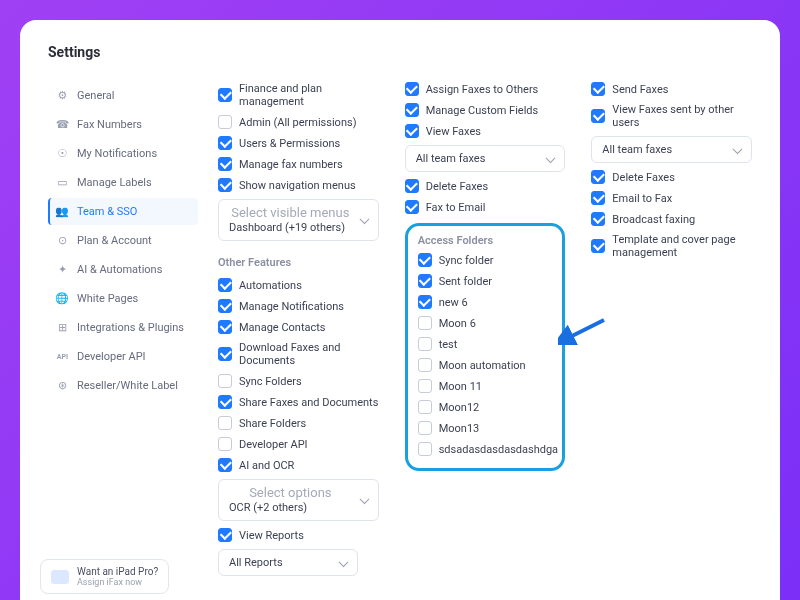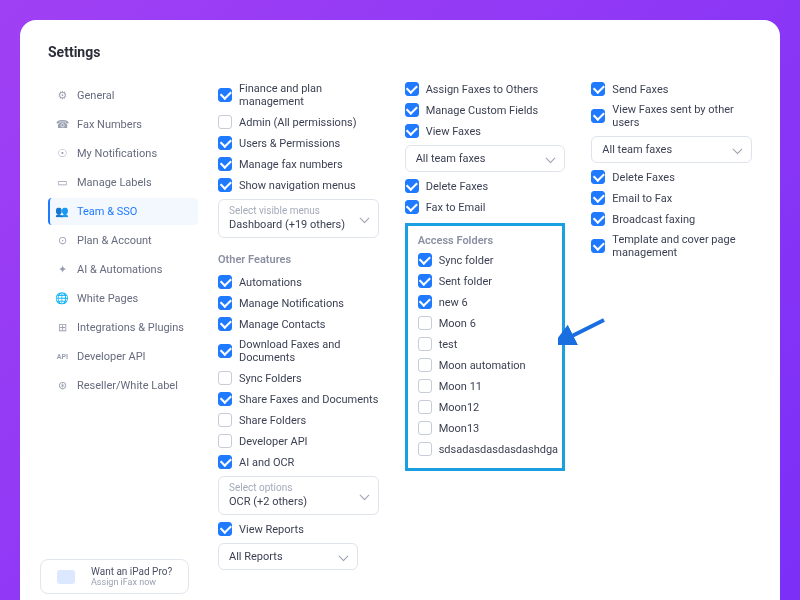--- a/index.html
+++ b/index.html
@@ -75,42 +75,42 @@
 .box.checked { background:#1f7aff; border-color:#1f7aff; }
 .box.checked::after {
   content:""; width:5px; height:8px; border:solid #fff; border-width:0 2px 2px 0;
   transform: rotate(45deg) translate(-0.5px,-1px);
 }
 .section-head { color:#8a90a2; font-weight:600; margin-top:8px; margin-bottom:2px; font-size:11px;}
 .select {
   border:1px solid #dfe3ec; border-radius:6px; padding:6px 26px 6px 10px; font-size:11px;
   position:relative; background:#fff; cursor:pointer; color:#3b3f52;
 }
-.select .label { font-size:10px; color:#a5aab9; display:block; line-height:1; margin-bottom:2px;}
+.select .label { font-size:13px; color:#a5aab9; display:block; line-height:1; margin-bottom:2px;text-align:center;}
 .select::after {
   content:""; position:absolute; right:10px; top:50%; width:6px; height:6px;
   border:solid #9aa0af; border-width:0 1.5px 1.5px 0; transform: translateY(-60%) rotate(45deg);
 }
 .highlight-box {
   border: 3px solid #1aa0e0;
-  border-radius: 0;
+  border-radius: 14px;
   padding: 8px 10px 12px 10px;
   margin-top: 2px;
 }
 .arrow {
   position:absolute;
   left: 538px;
   top: 295px;
   width: 50px; height: 30px;
   pointer-events:none;
 }
 .promo {
   position:absolute; left:20px; bottom:6px;
   border:1px solid #e2e6ef; border-radius:8px;
-  padding:6px 16px; display:flex; gap:16px; align-items:center;
+  padding:6px 10px; display:flex; gap:8px; align-items:center;
   font-size:10px; color:#4a5064; background:#fff;
 }
 .promo .sub { font-size:9px; color:#9aa0af; display:block;}
 .promo .pic { width:18px;height:14px;background:#dbe8ff;border-radius:3px;display:inline-block;}
 </style>
 </head>
 <body>
 
 <div class="card">
   <h1 class="page-title">Settings</h1>

